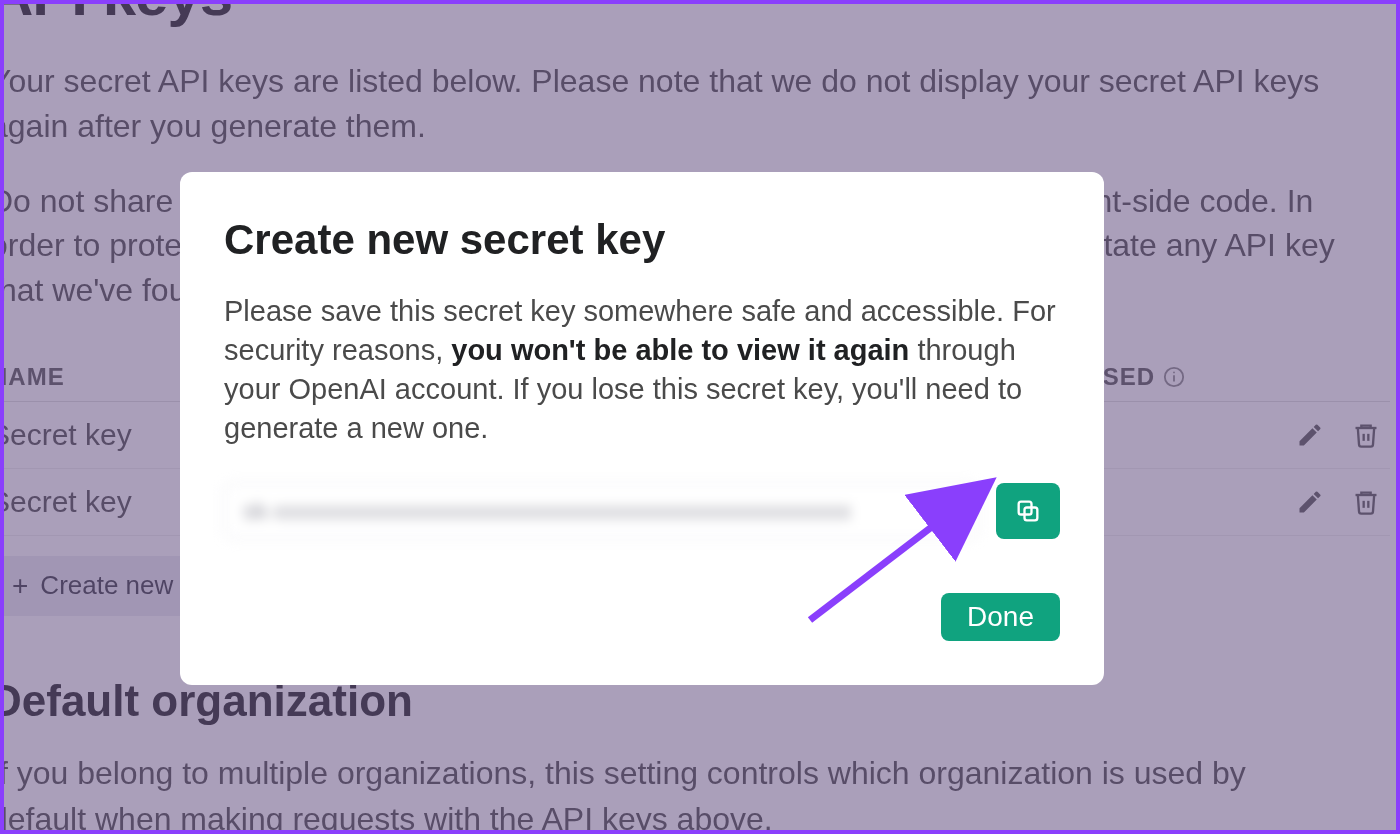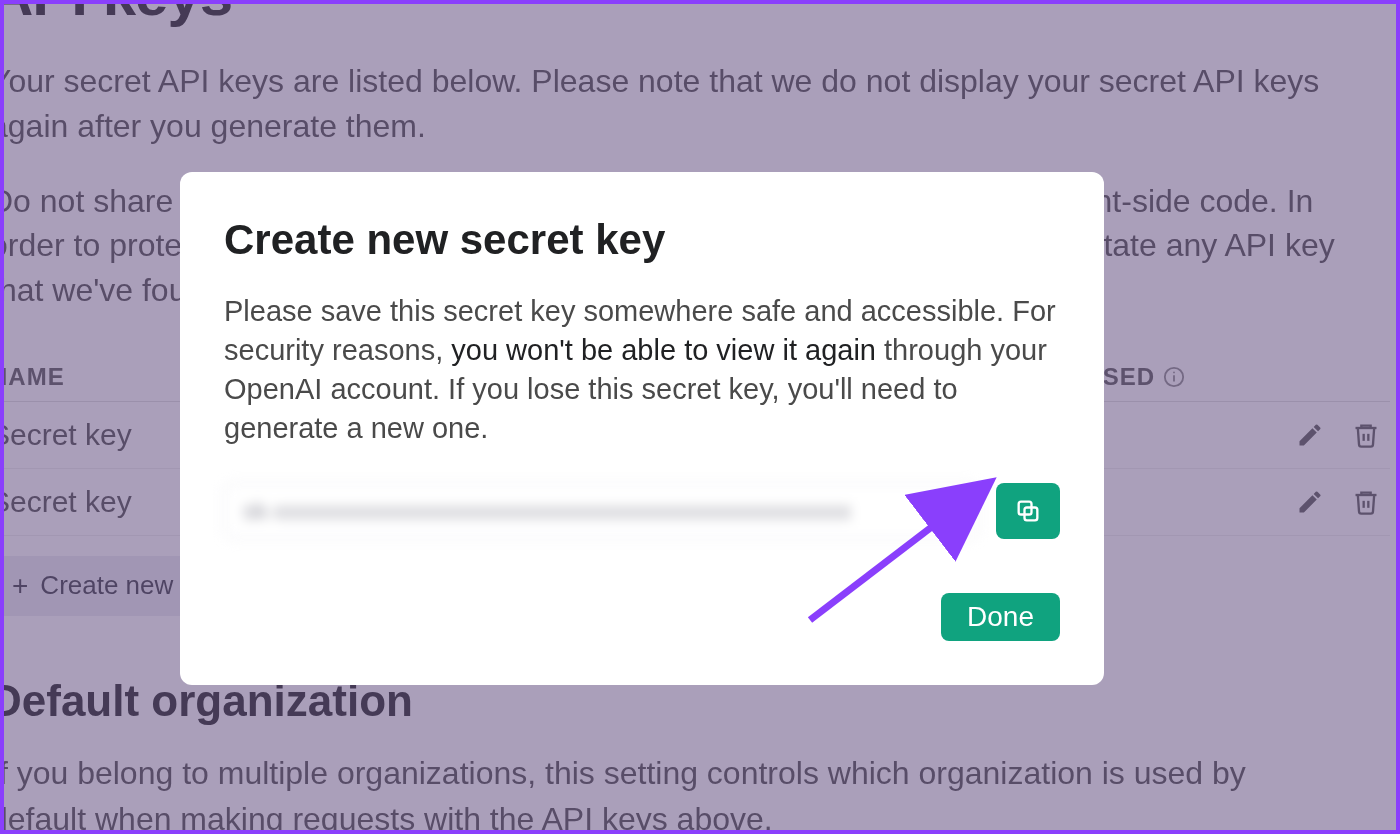--- a/index.html
+++ b/index.html
@@ -110,21 +110,21 @@
     font-weight: 700;
     color: #202123;
     margin-bottom: 28px;
   }
   .modal p.mdesc {
     font-size: 29px;
     line-height: 1.35;
     color: #4a4a4a;
     margin-bottom: 34px;
   }
-  .modal p.mdesc b { font-weight: 400; color: #202123; }
+  .modal p.mdesc b { font-weight: 700; color: #202123; }
   .key-row {
     display: flex;
     gap: 18px;
     align-items: stretch;
     margin-bottom: 54px;
   }
   .key-input {
     flex: 1;
     border: 1px solid #d9d9e3;
     border-radius: 8px;

